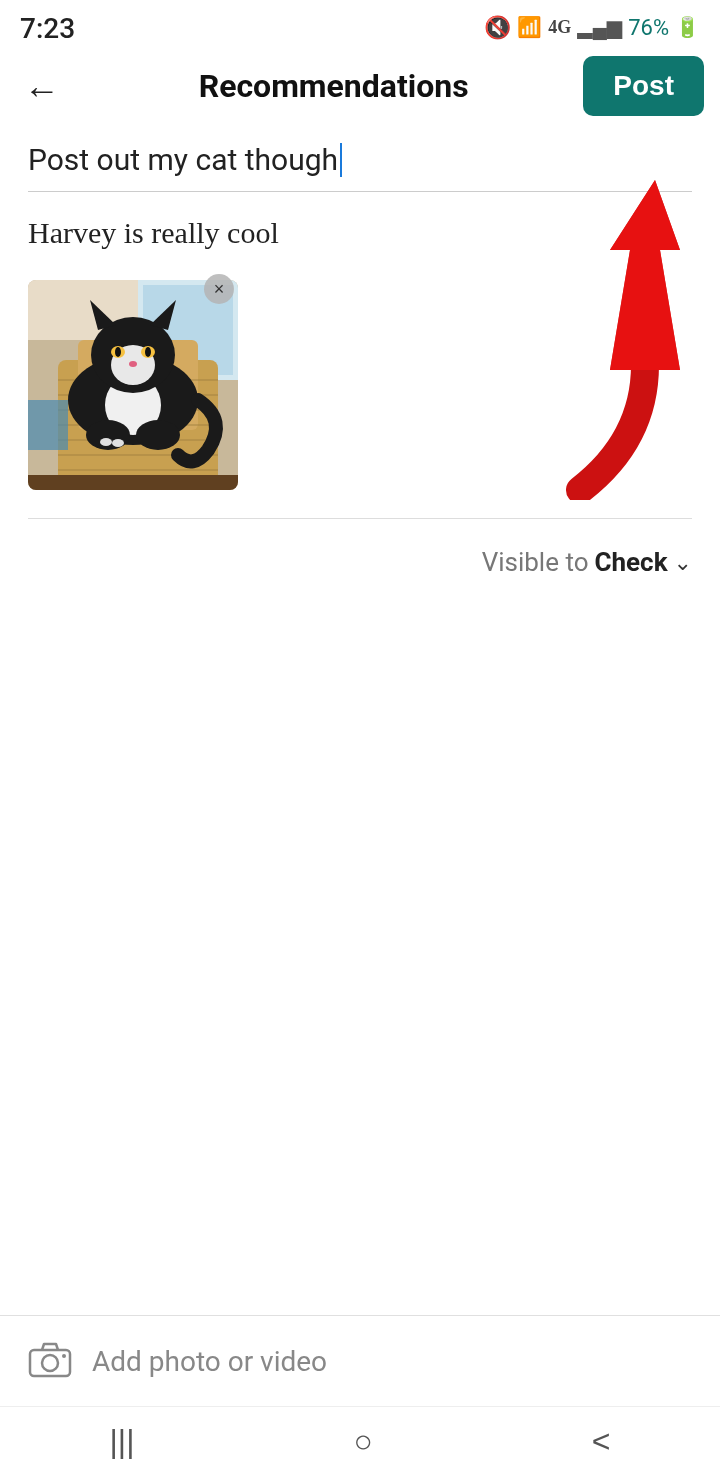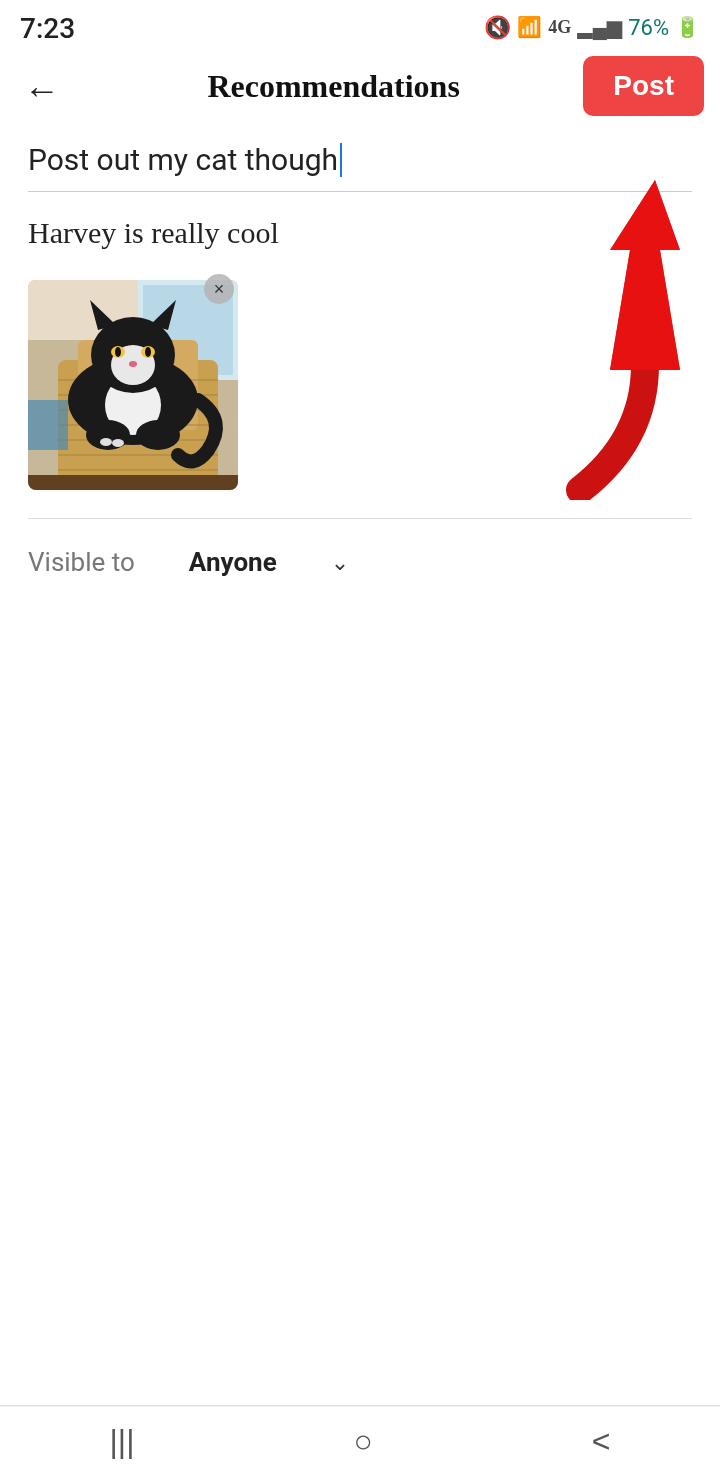--- a/index.html
+++ b/index.html
@@ -54,24 +54,23 @@
       border: none;
       padding: 4px 8px;
     }
     .nav-title {
       flex: 1;
       font-size: 32px;
       font-weight: 700;
       color: #111;
       text-align: center;
       margin-right: 0;
-      font-family: Liberation Serif, serif;
     }
     .post-btn {
-      background: #ef4444;
+      background: #0f766e;
       color: #fff;
       border: none;
       border-radius: 10px;
       padding: 14px 30px;
       font-size: 28px;
       font-weight: 600;
       cursor: pointer;
     }
 
     
@@ -159,24 +158,23 @@
     
     .divider {
       border: none;
       border-top: 1.5px solid #ddd;
       margin: 8px 0;
     }
 
     
     .visible-row {
       display: flex;
-      justify-content: flex-start;
+      justify-content: flex-end;
       align-items: center;
       padding: 20px 0 10px 0;
-      gap: 48px;
     }
     .visible-label {
       font-size: 26px;
       color: #777;
     }
     .visible-value {
       font-size: 26px;
       color: #222;
       font-weight: 700;
       margin-left: 6px;
@@ -336,21 +334,21 @@
     </div>
     <button class="remove-photo-btn">×</button>
   </div>
 
   
   <hr class="divider">
 
   
   <div class="visible-row">
     <span class="visible-label">Visible to</span>
-    <span class="visible-value">Anyone</span>
+    <span class="visible-value">Check</span>
     <span class="chevron-down">⌄</span>
   </div>
 
 </div>
 
 <div class="arrow-overlay">
   <svg class="red-arrow" viewBox="0 0 200 320" xmlns="http://www.w3.org/2000/svg">
 
     <defs>
       <marker id="arrowhead" markerWidth="12" markerHeight="12" refX="6" refY="6" orient="auto">
@@ -360,18 +358,30 @@
 
     <polygon points="155,0 110,70 130,70 110,190 180,190 160,70 180,70" fill="#cc1111"></polygon>
 
     <path d="M145,185 Q145,260 80,310" stroke="#cc1111" stroke-width="28" fill="none" stroke-linecap="round"></path>
 
     <polygon points="155,0 110,70 130,70 110,190 180,190 160,70 180,70" fill="#ee1111" opacity="0.8"></polygon>
   </svg>
 </div>
 
 <div class="bottom-bar">
+  <div class="add-media-row">
+    <div class="camera-icon-wrap">
+      
+      <svg width="44" height="38" viewBox="0 0 44 38" fill="none" xmlns="http://www.w3.org/2000/svg">
+        <rect x="2" y="10" width="40" height="26" rx="4" stroke="#888" stroke-width="2.5" fill="none"></rect>
+        <circle cx="22" cy="23" r="8" stroke="#888" stroke-width="2.5" fill="none"></circle>
+        <path d="M14 10 L16 4 H28 L30 10" stroke="#888" stroke-width="2.5" fill="none" stroke-linejoin="round"></path>
+        <circle cx="36" cy="16" r="2" fill="#888"></circle>
+      </svg>
+    </div>
+    <span class="add-media-label">Add photo or video</span>
+  </div>
   <div class="system-nav">
     <button class="sys-nav-btn">|||</button>
     <button class="sys-nav-btn">○</button>
     <button class="sys-nav-btn">&lt;</button>
   </div>
 </div>
 
 </body></html>

